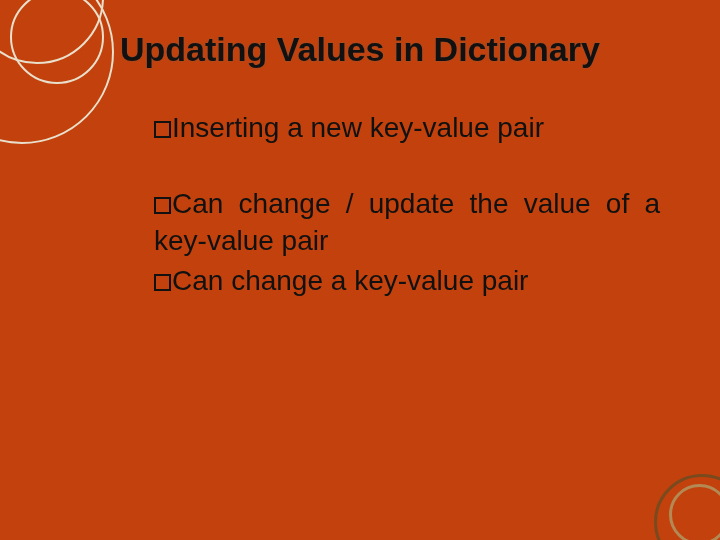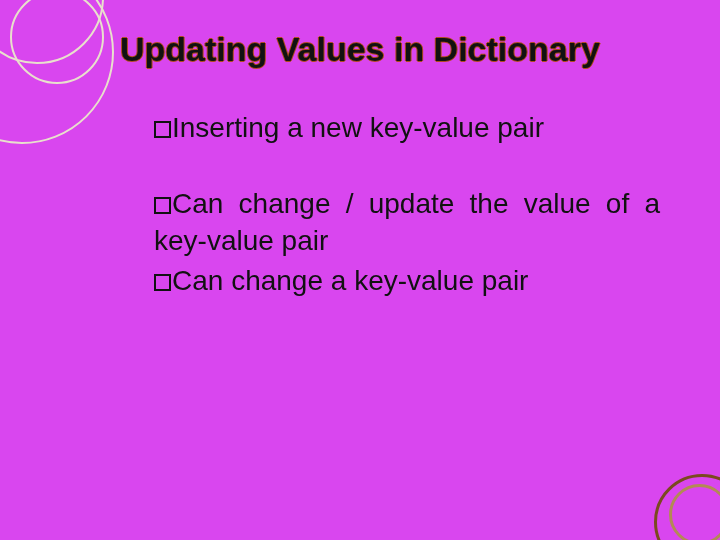--- a/index.html
+++ b/index.html
@@ -7,21 +7,21 @@
     padding: 0;
     width: 720px;
     height: 540px;
     overflow: hidden;
     font-family: Arial, Helvetica, sans-serif;
   }
   .slide {
     position: relative;
     width: 720px;
     height: 540px;
-    background: #d946ef;
+    background: #c2410c;
     box-sizing: border-box;
   }
   
   .deco-circle {
     position: absolute;
     border-radius: 50%;
     border: 2px solid #e9e0cc;
     background: transparent;
   }
   .deco-c1 {

